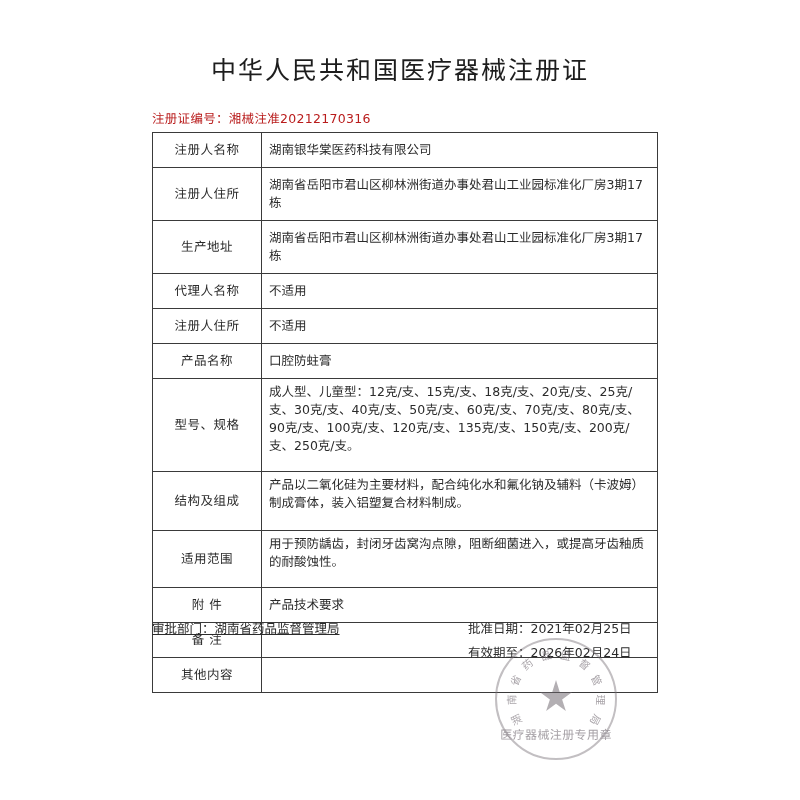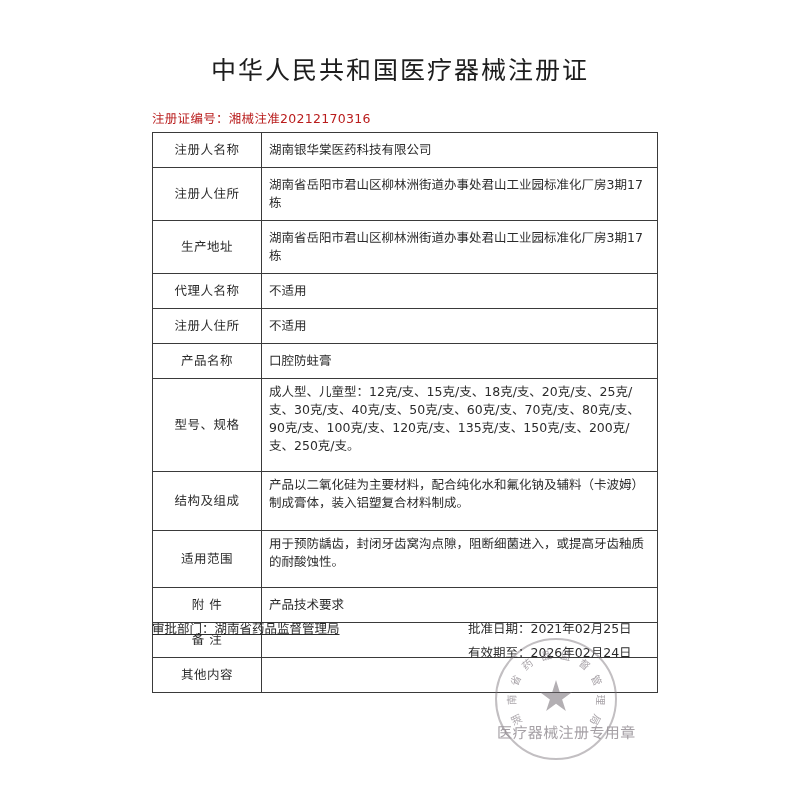--- a/index.html
+++ b/index.html
@@ -164,21 +164,21 @@
     font-style: normal;
     transform: translate(-50%, -50%);
     white-space: nowrap;
   }
   .seal-bottom-text {
     position: absolute;
     left: 0;
     bottom: 16px;
     width: 118px;
     text-align: center;
-    font-size: 15px;
+    font-size: 12px;
     letter-spacing: 0.4px;
     color: rgba(108, 100, 108, 0.85);
     font-family: "DejaVu Serif", "Liberation Serif", serif;
     white-space: nowrap;
   }
 </style>
 </head>
 <body>
 
 <div class="page">

